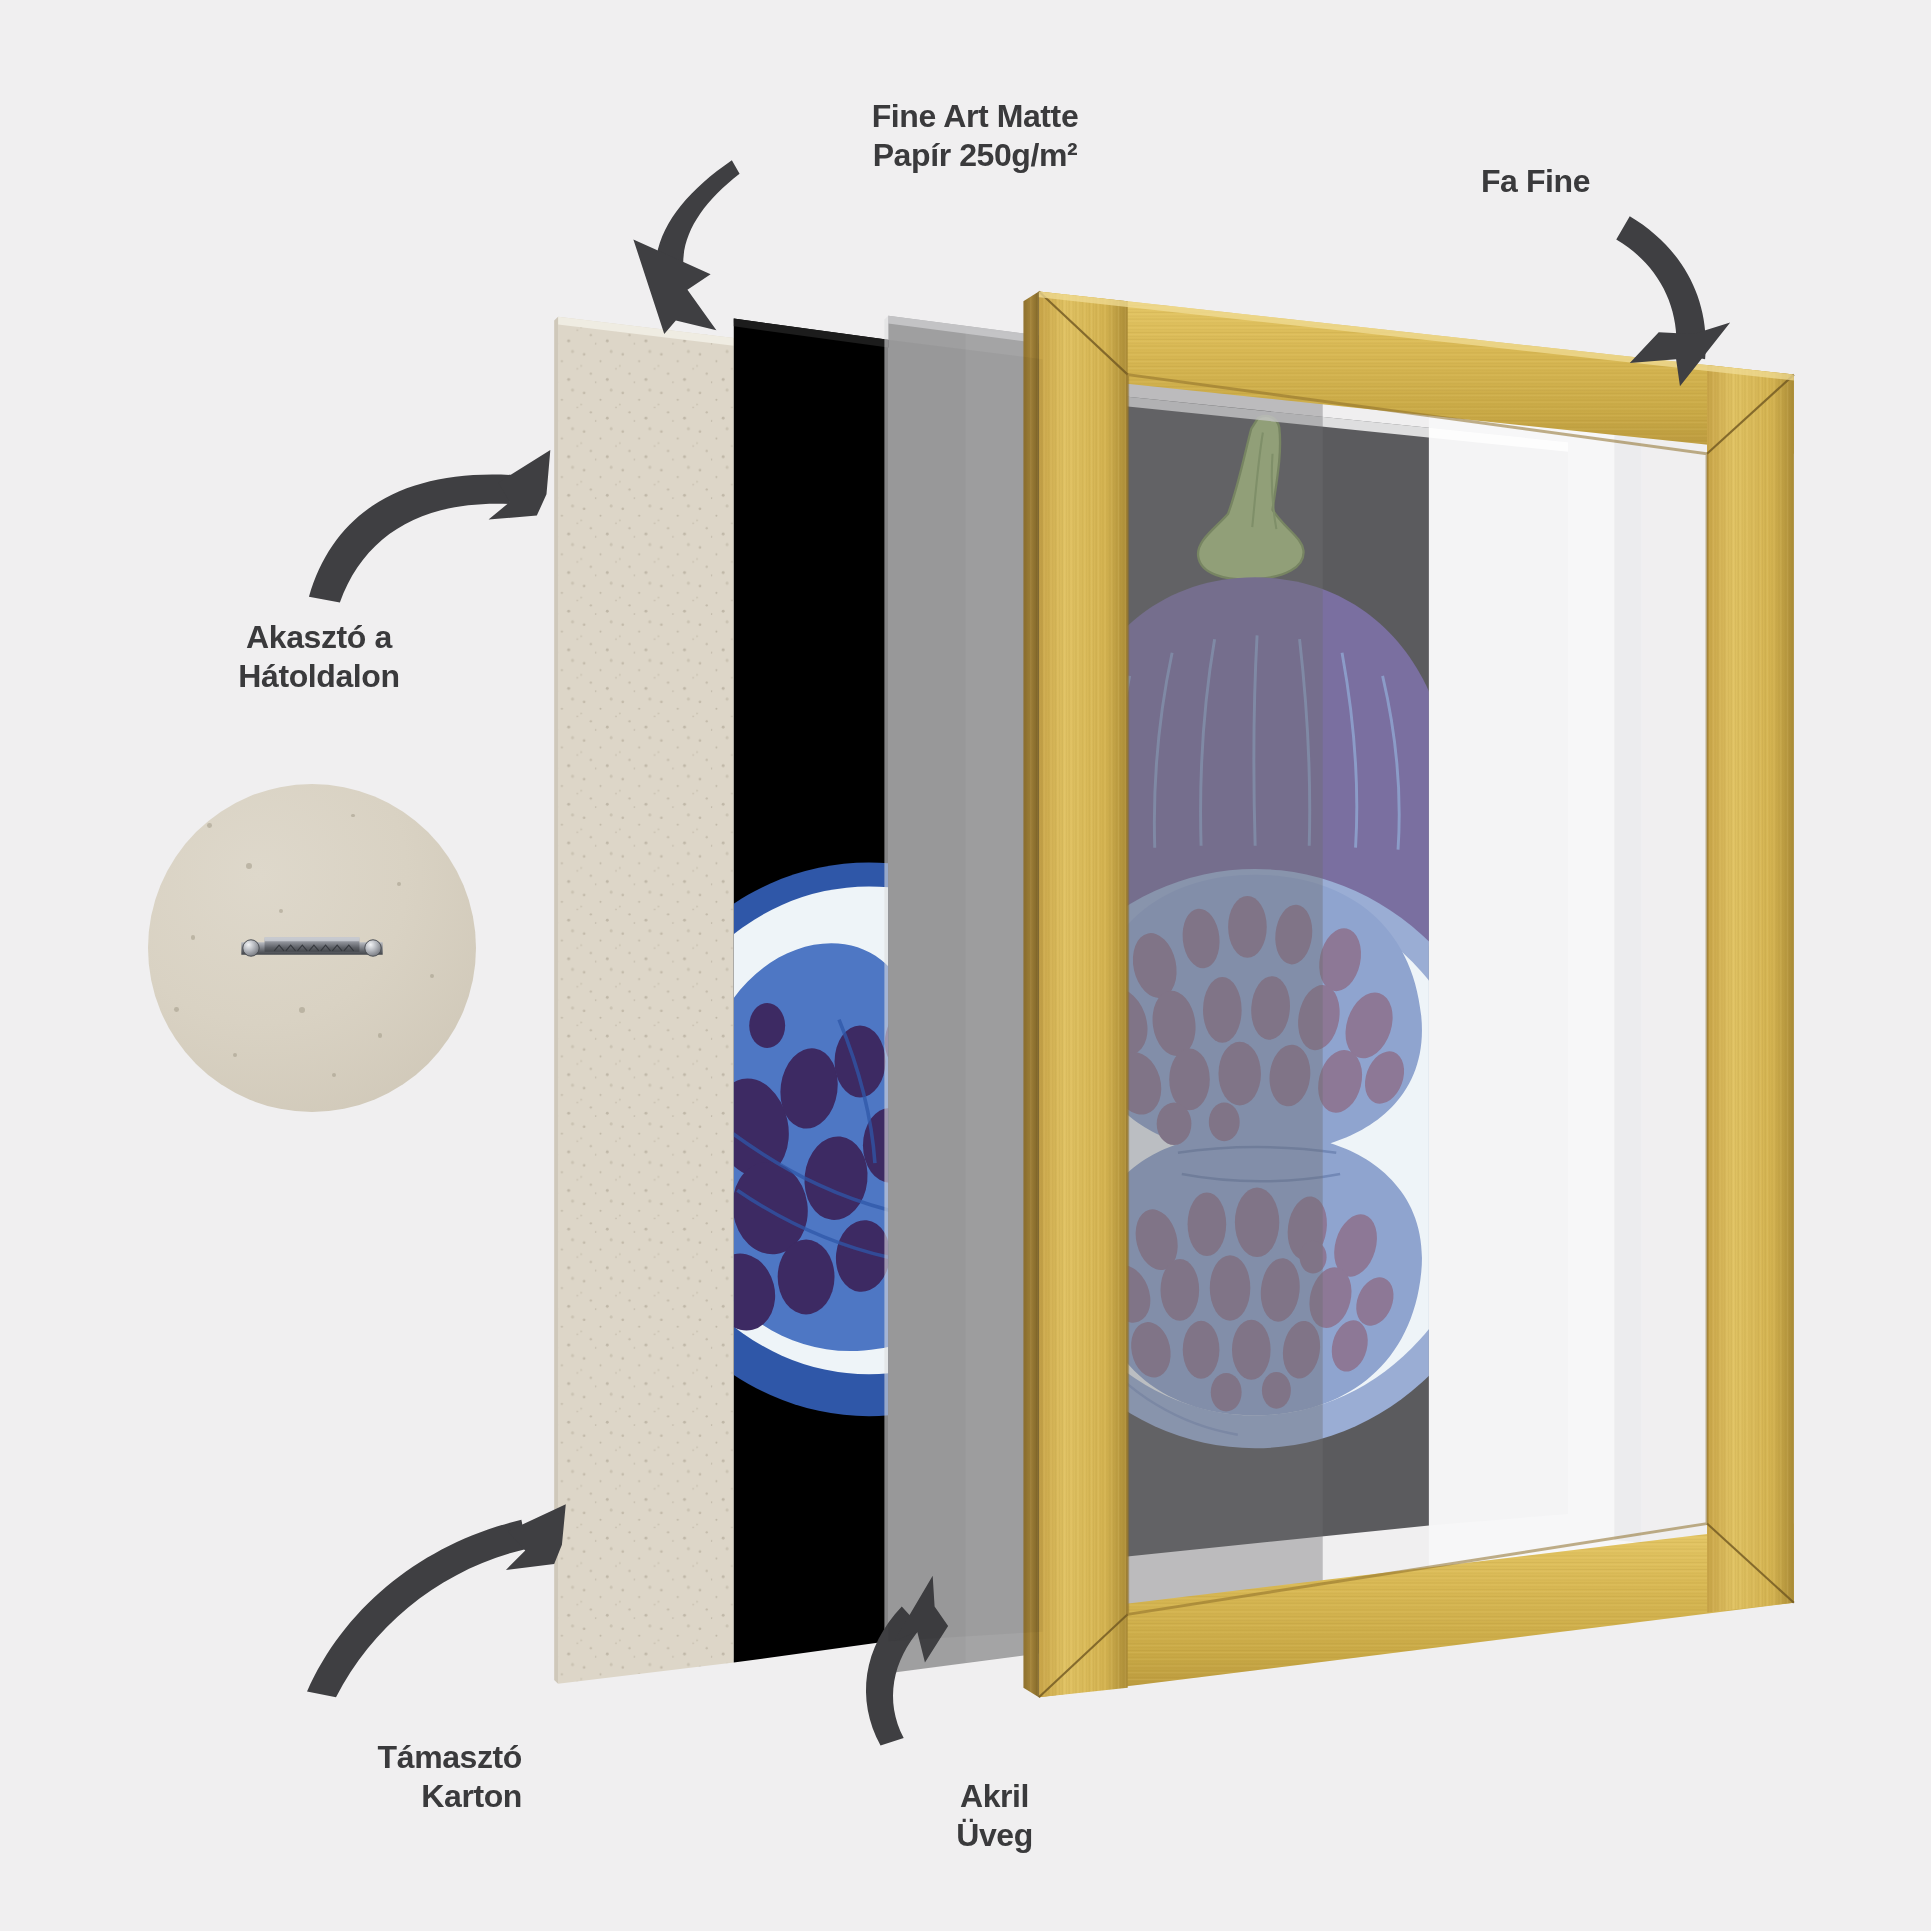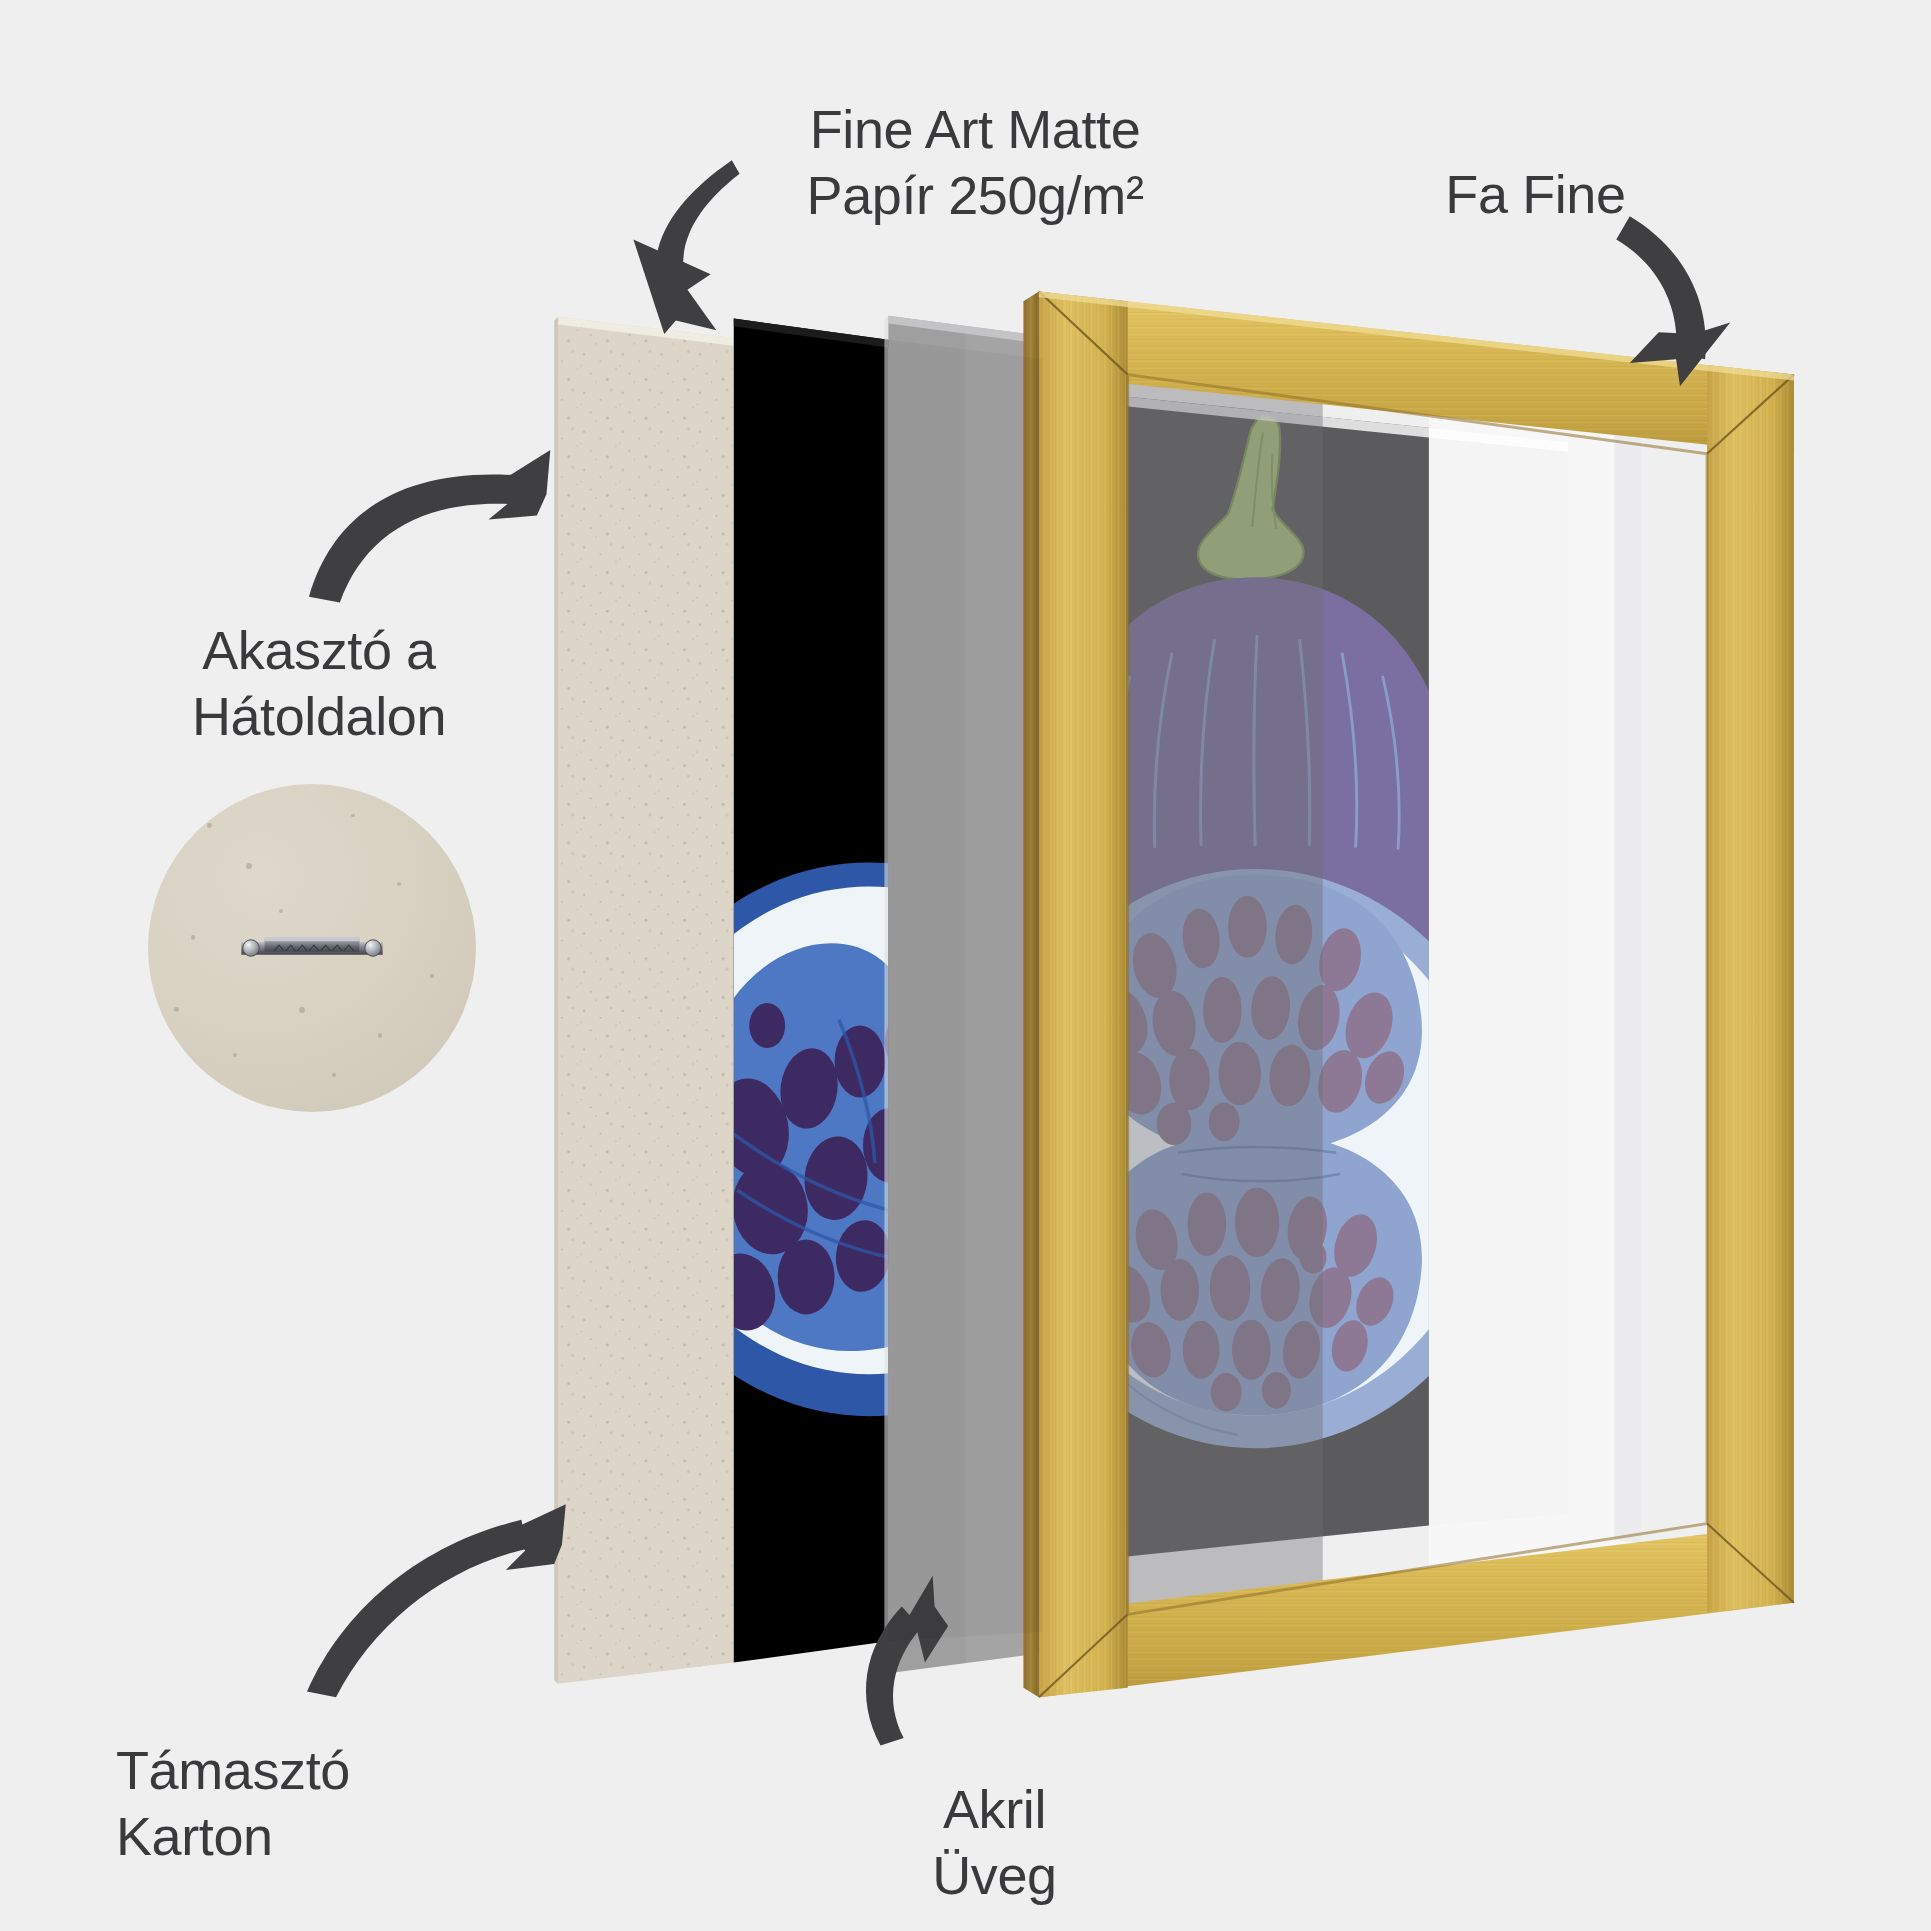--- a/index.html
+++ b/index.html
@@ -10,31 +10,31 @@
     font-family:"Liberation Sans", sans-serif;
     overflow:hidden;
     position:relative;
   }
   #stage{position:absolute;inset:0;width:1931px;height:1931px;}
 
   
   .label{
     position:absolute;
     color:#3a3a3c;
-    font-weight:normal;
-    font-size:54px;
+    font-weight:bold;
+    font-size:32px;
     line-height:1.22;
     letter-spacing:-0.4px;
     white-space:pre-line;
     text-align:center;
   }
   .lbl-paper{left:772px;top:97px;width:406px;text-align:center;}
   .lbl-frame{left:1381px;top:162px;width:309px;text-align:center;}
   .lbl-hanger{left:126px;top:618px;width:386px;text-align:center;}
-  .lbl-cardboard{left:116px;top:1738px;width:406px;text-align:left;}
+  .lbl-cardboard{left:116px;top:1738px;width:406px;text-align:right;}
   .lbl-acrylic{left:869px;top:1777px;width:251px;}
 
   
   #art{position:absolute;left:0;top:0;width:1931px;height:1931px;}
 
   
   .hanger-circle{
     position:absolute;left:148px;top:784px;width:328px;height:328px;
     border-radius:50%;
     background:

